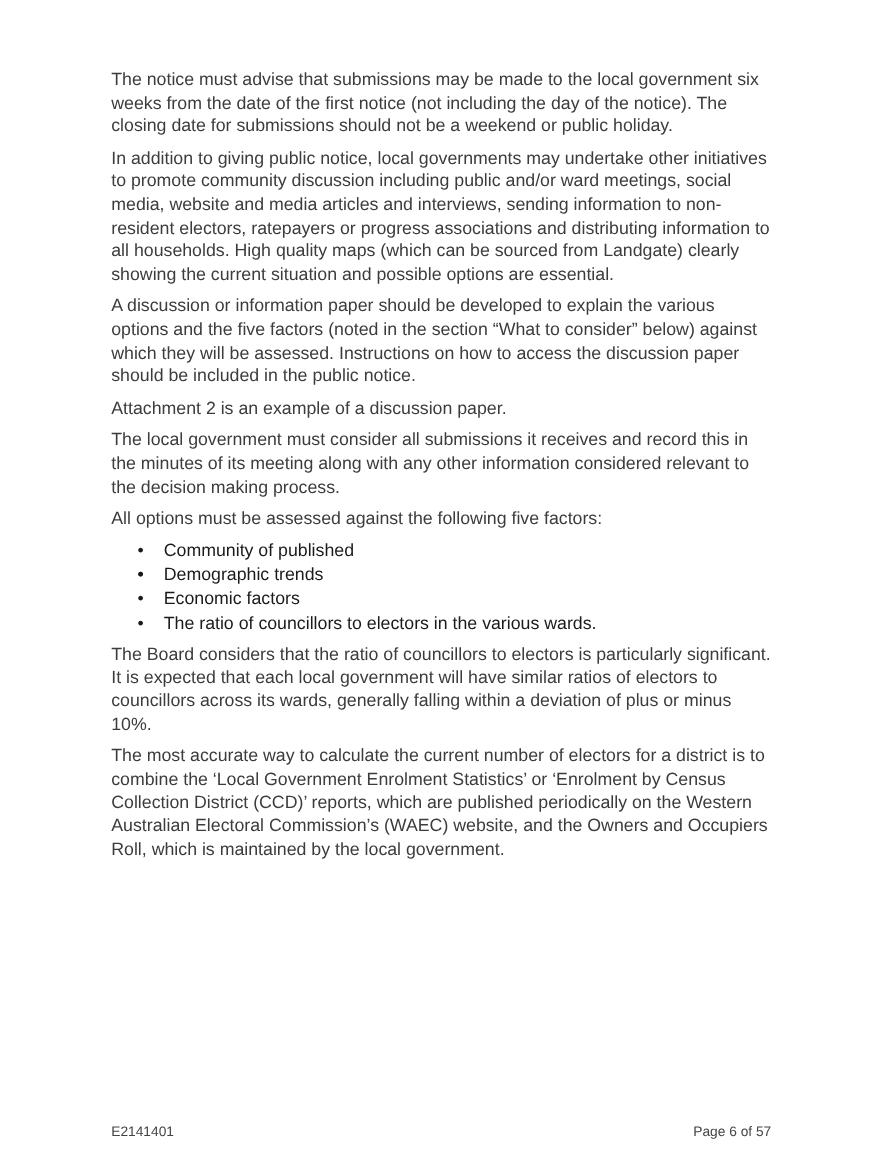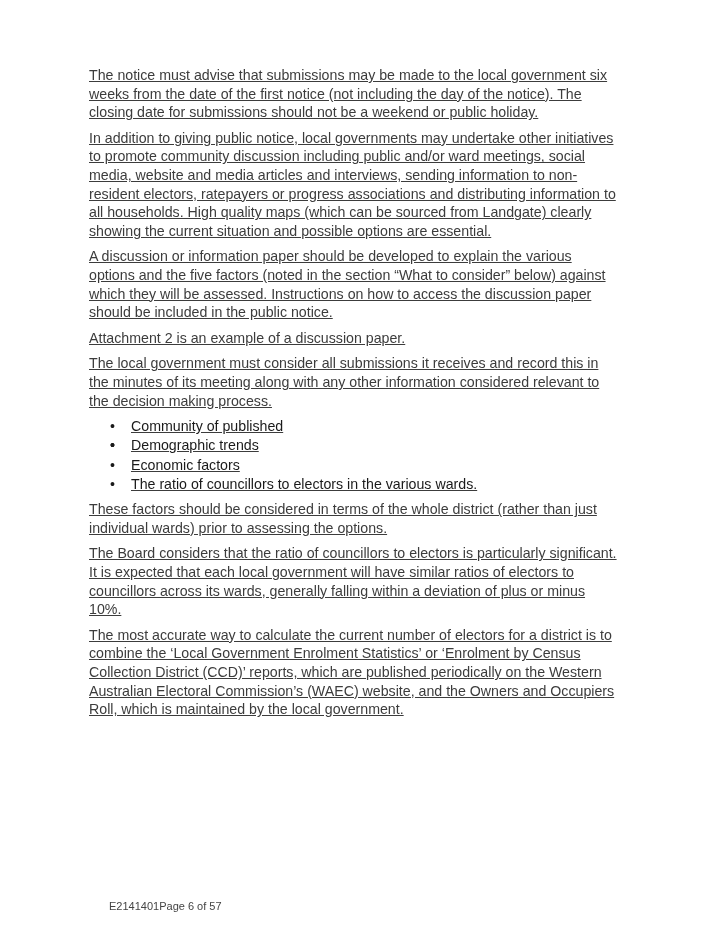--- a/index.html
+++ b/index.html
@@ -1,47 +1,47 @@
 <!DOCTYPE html>
 <html><head>
 <meta charset="utf-8">
 <style>
   html, body { margin: 0; padding: 0; background: #ffffff; }
   body { width: 705px; height: 929px; position: relative; overflow: hidden;
          font-family: "Liberation Sans", sans-serif; color: #3c3c3c; }
-  .page { position: absolute; left: 89px; top: 66px; width: 530px; text-decoration: underline; }
+  .page { position: absolute; left: 89px; top: 55px; width: 530px; }
   p { margin: 0 0 7px 0; font-size: 14.2px; line-height: 18.6px; }
   h2 { margin: 5px 0 6px 0; font-size: 17px; font-weight: normal; color: #2e5e8e; line-height: 20px; }
   h2 .num { margin-right: 7px; }
   ul { margin: 0 0 6px 0; padding: 0; list-style: none; }
   li { position: relative; padding-left: 42px; font-size: 14.2px; line-height: 19.3px; color: #1a1a1a; }
   li .bullet { position: absolute; left: 21px; top: 0; }
-  .footer { position: absolute; left: 89px; top: 900px; width: 528px; font-size: 11px; color: #444; display: flex; justify-content: flex-start; margin-left: 20px; }
+  .footer { position: absolute; left: 89px; top: 900px; width: 528px; font-size: 11px; color: #444; display: flex; justify-content: space-between; }
 </style>
 </head>
 <body>
 
 <div class="page">
   <p>The notice must advise that submissions may be made to the local government six weeks from the date of the first notice (not including the day of the notice). The closing date for submissions should not be a weekend or public holiday.</p>
   <p>In addition to giving public notice, local governments may undertake other initiatives to promote community discussion including public and/or ward meetings, social media, website and media articles and interviews, sending information to non-resident electors, ratepayers or progress associations and distributing information to all households. High quality maps (which can be sourced from Landgate) clearly showing the current situation and possible options are essential.</p>
   <p>A discussion or information paper should be developed to explain the various options and the five factors (noted in the section “What to consider” below) against which they will be assessed. Instructions on how to access the discussion paper should be included in the public notice.</p>
   <p>Attachment 2 is an example of a discussion paper.</p>
 
 
   <p>The local government must consider all submissions it receives and record this in the minutes of its meeting along with any other information considered relevant to the decision making process.</p>
+  <p>All options must be assessed against the following five factors:</p>
 
   <ul>
     <li><span class="bullet">•</span><span>Community of published</span></li>
     <li><span class="bullet">•</span></li>
     <li><span class="bullet">•</span><span>Demographic trends</span></li>
     <li><span class="bullet">•</span><span>Economic factors</span></li>
     <li><span class="bullet">•</span><span>The ratio of councillors to electors in the various wards.</span></li>
   </ul>
 
-  <p>These factors should be considered in terms of the whole district (rather than just individual wards) prior to assessing the options.</p>
   <p>The Board considers that the ratio of councillors to electors is particularly significant. It is expected that each local government will have similar ratios of electors to councillors across its wards, generally falling within a deviation of plus or minus 10%.</p>
   <p>The most accurate way to calculate the current number of electors for a district is to combine the ‘Local Government Enrolment Statistics’ or ‘Enrolment by Census Collection District (CCD)’ reports, which are published periodically on the Western Australian Electoral Commission’s (WAEC) website, and the Owners and Occupiers Roll, which is maintained by the local government.</p>
 </div>
 
 <div class="footer">
   <span>E2141401</span>
   <span>Page 6 of 57</span>
 </div>
 
 </body></html>

